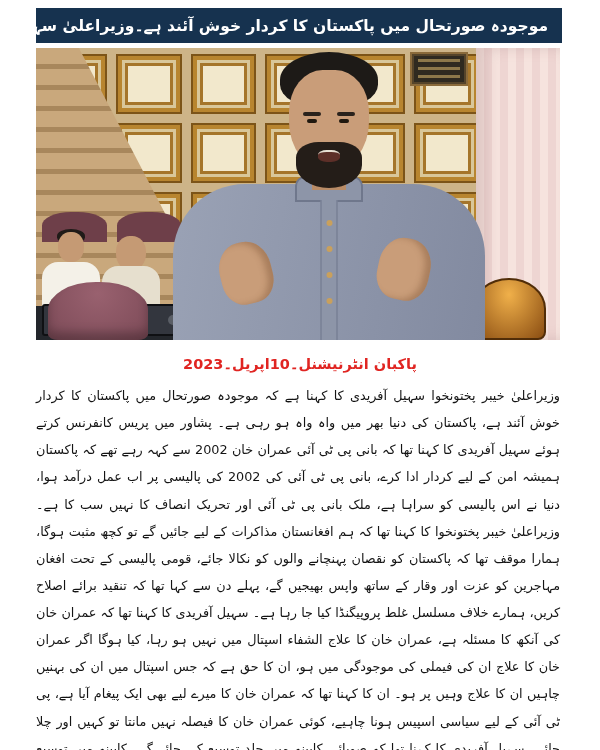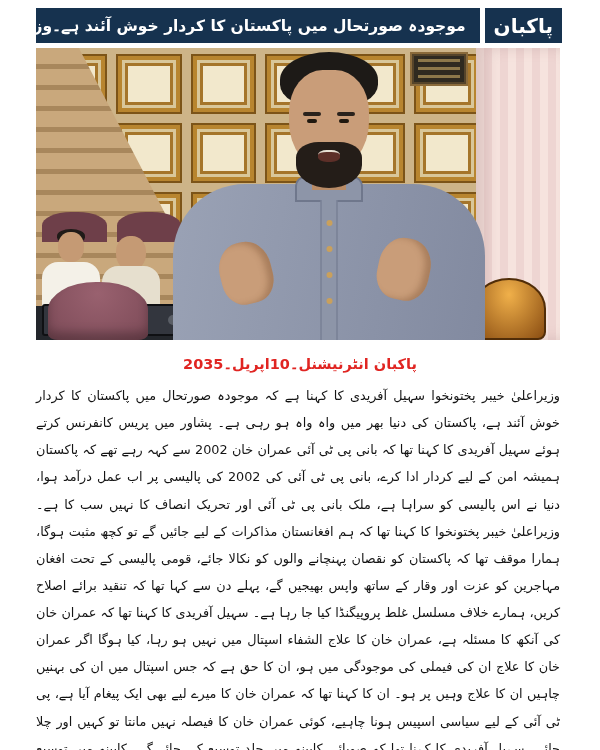--- a/index.html
+++ b/index.html
@@ -57,21 +57,20 @@
   
   .dateline{margin:16px 0 10px 0;text-align:center;color:#e02522;font-weight:bold;font-size:14.5px;direction:rtl;}
   .article{margin:8px 40px 0 36px;direction:rtl;text-align:justify;color:#141414;font-size:12.8px;line-height:2.12;}
 </style>
 </head>
 <body>
 
 <div class="page">
 
   <header class="topbar">
-    <div class="logo">پاکبان</div>
     <div class="headline">موجودہ صورتحال میں پاکستان کا کردار خوش آئند ہے۔وزیراعلیٰ سہیل آفریدی</div>
   </header>
 
   <figure class="photo" style="margin-block:0;">
     <div class="wall">
       <div class="panel"></div>
         <div class="panel"></div>
         <div class="panel"></div>
         <div class="panel"></div>
         <div class="panel"></div>
@@ -165,17 +164,17 @@
       <span class="sp-brow" style="left:calc(50% + 8px);"></span>
       <span class="sp-eye" style="left:calc(50% - 22px);"></span>
       <span class="sp-eye" style="left:calc(50% + 10px);"></span>
       <div class="sp-beard"></div>
       <div class="sp-mouth"></div>
       <div class="sp-hand hand-left"></div>
       <div class="sp-hand hand-right"></div>
     </div>
   </figure>
 
-  <div class="dateline">پاکبان انٹرنیشنل۔10اپریل۔2035</div>
+  <div class="dateline">پاکبان انٹرنیشنل۔10اپریل۔2023</div>
 
   <article class="article" lang="ur">وزیراعلیٰ خیبر پختونخوا سہیل آفریدی کا کہنا ہے کہ موجودہ صورتحال میں پاکستان کا کردار خوش آئند ہے، پاکستان کی دنیا بھر میں واہ واہ ہو رہی ہے۔ پشاور میں پریس کانفرنس کرتے ہوئے سہیل آفریدی کا کہنا تھا کہ بانی پی ٹی آئی عمران خان 2002 سے کہہ رہے تھے کہ پاکستان ہمیشہ امن کے لیے کردار ادا کرے، بانی پی ٹی آئی کی 2002 کی پالیسی پر اب عمل درآمد ہوا، دنیا نے اس پالیسی کو سراہا ہے، ملک بانی پی ٹی آئی اور تحریک انصاف کا نہیں سب کا ہے۔ وزیراعلیٰ خیبر پختونخوا کا کہنا تھا کہ ہم افغانستان مذاکرات کے لیے جائیں گے تو کچھ مثبت ہوگا، ہمارا موقف تھا کہ پاکستان کو نقصان پہنچانے والوں کو نکالا جائے، قومی پالیسی کے تحت افغان مہاجرین کو عزت اور وقار کے ساتھ واپس بھیجیں گے، پہلے دن سے کہا تھا کہ تنقید برائے اصلاح کریں، ہمارے خلاف مسلسل غلط پروپیگنڈا کیا جا رہا ہے۔ سہیل آفریدی کا کہنا تھا کہ عمران خان کی آنکھ کا مسئلہ ہے، عمران خان کا علاج الشفاء اسپتال میں نہیں ہو رہا، کیا ہوگا اگر عمران خان کا علاج ان کی فیملی کی موجودگی میں ہو، ان کا حق ہے کہ جس اسپتال میں ان کی بہنیں چاہیں ان کا علاج وہیں پر ہو۔ ان کا کہنا تھا کہ عمران خان کا میرے لیے بھی ایک پیغام آیا ہے، پی ٹی آئی کے لیے سیاسی اسپیس ہونا چاہیے، کوئی عمران خان کا فیصلہ نہیں مانتا تو کہیں اور چلا جائے۔ سہیل آفریدی کا کہنا تھا کہ صوبائی کابینہ میں جلد توسیع کی جائے گی، کابینہ میں توسیع کے بغیر بھی تمام محکموں میں بہترین کام جاری ہے، ملاکنڈ ڈویژن میں سول بالادستی قائم کریں گے۔</article>
 
 </div>
 
 </body></html>

